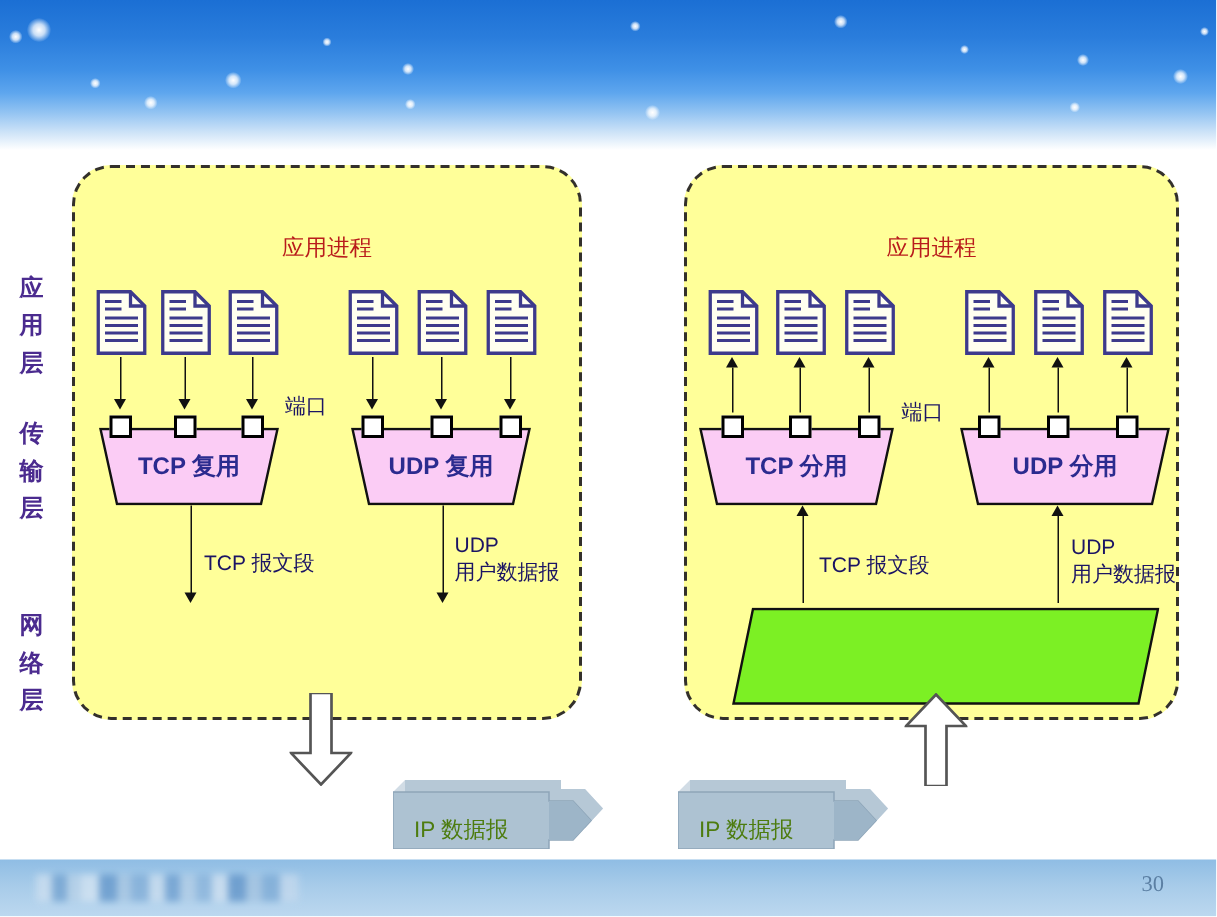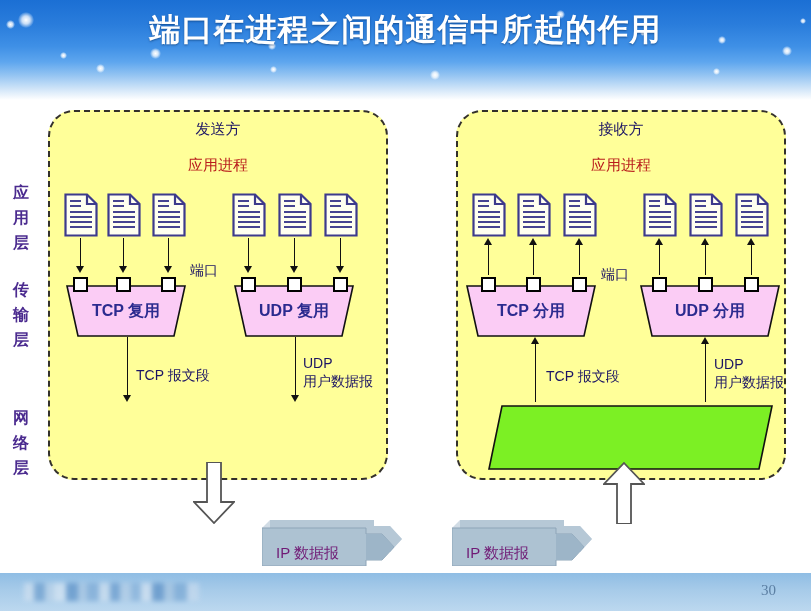--- a/index.html
+++ b/index.html
@@ -122,21 +122,21 @@
 
   
   .hollow{position:absolute;}
   .hollow svg{display:block;}
 
   
   .banner{position:absolute;}
   .banner svg{display:block;}
   .banner-text{
     position:absolute;left:0;top:0;
-    font-size:15px;color:#701a75;
+    font-size:15px;color:#4d7c0f;
     font-family:"Liberation Sans","DejaVu Sans",sans-serif;
     white-space:nowrap;
   }
 
   
   .footer{
     position:absolute;left:0;bottom:0;width:811px;height:38px;
     background:linear-gradient(180deg,#8fbde4 0%,#a7cbe9 45%,#bcd8ef 100%);
   }
   .footer-watermark{
@@ -173,28 +173,26 @@
     <div class="spark" style="left:718px;top:36px;width:8px;height:8px;"></div>
     <div class="spark" style="left:782px;top:46px;width:10px;height:10px;"></div>
     <div class="spark" style="left:800px;top:18px;width:6px;height:6px;"></div>
   </div>
   <div class="header-fade">
     <div class="spark" style="left:96px;top:2px;width:9px;height:9px;"></div>
     <div class="spark" style="left:270px;top:4px;width:7px;height:7px;"></div>
     <div class="spark" style="left:430px;top:8px;width:10px;height:10px;"></div>
     <div class="spark" style="left:713px;top:6px;width:7px;height:7px;"></div>
   </div>
-  <div class="title">端口在进程之间的通信中所起的作用</div>
 
   <div class="layer-label" style="left:8px;top:180px;">应<br>用<br>层</div>
   <div class="layer-label" style="left:8px;top:277px;">传<br>输<br>层</div>
   <div class="layer-label" style="left:8px;top:405px;">网<br>络<br>层</div>
 
   <div class="host" style="left:48px;top:110px;width:340px;height:370px;">
-    <div class="host-title">发送方</div>
     <div class="host-sub">应用进程</div>
   </div>
 
   <div class="doc" style="left:64px;top:193px;">
     <svg width="34" height="44" viewBox="0 0 34 44">
       <path d="M1.5 1.5 H23 L32.5 11 V42.5 H1.5 Z" fill="#fffff0" stroke="#3d3a8c" stroke-width="2.2"></path>
       <path d="M23 1.5 V11 H32.5" fill="none" stroke="#3d3a8c" stroke-width="2.2"></path>
       <g stroke="#3d3a8c" stroke-width="1.9">
         <line x1="6" y1="8" x2="17" y2="8"></line>
           <line x1="6" y1="13" x2="17" y2="13"></line>
@@ -333,21 +331,20 @@
       <polygon points="8,0 112,0 112,6 128,6 140,19 128,32 112,32 112,38 8,38" fill="#c3d2de"></polygon>
       <polygon points="0,8 8,0 112,0 112,6 128,6 140,19 128,32 112,32 112,38 8,38 0,30" fill="#abbfd0" opacity="0.55"></polygon>
       <polygon points="0,8 104,8 104,14 120,14 132,27 120,40 104,40 104,46 0,46" fill="#adc2d2"></polygon>
       <polygon points="0,8 104,8 104,14 120,14 132,27 120,40 104,40 104,46 0,46" fill="none" stroke="#8ea5b8" stroke-width="1"></polygon>
       <polygon points="104,14 120,14 132,27 120,40 104,40" fill="#9db5c8"></polygon>
     </svg>
     <div class="banner-text" style="left:14px;top:24px;">IP 数据报</div>
   </div>
 
   <div class="host" style="left:456px;top:110px;width:330px;height:370px;">
-    <div class="host-title">接收方</div>
     <div class="host-sub">应用进程</div>
   </div>
 
   <div class="doc" style="left:472px;top:193px;">
     <svg width="34" height="44" viewBox="0 0 34 44">
       <path d="M1.5 1.5 H23 L32.5 11 V42.5 H1.5 Z" fill="#fffff0" stroke="#3d3a8c" stroke-width="2.2"></path>
       <path d="M23 1.5 V11 H32.5" fill="none" stroke="#3d3a8c" stroke-width="2.2"></path>
       <g stroke="#3d3a8c" stroke-width="1.9">
         <line x1="6" y1="8" x2="17" y2="8"></line>
           <line x1="6" y1="13" x2="17" y2="13"></line>

